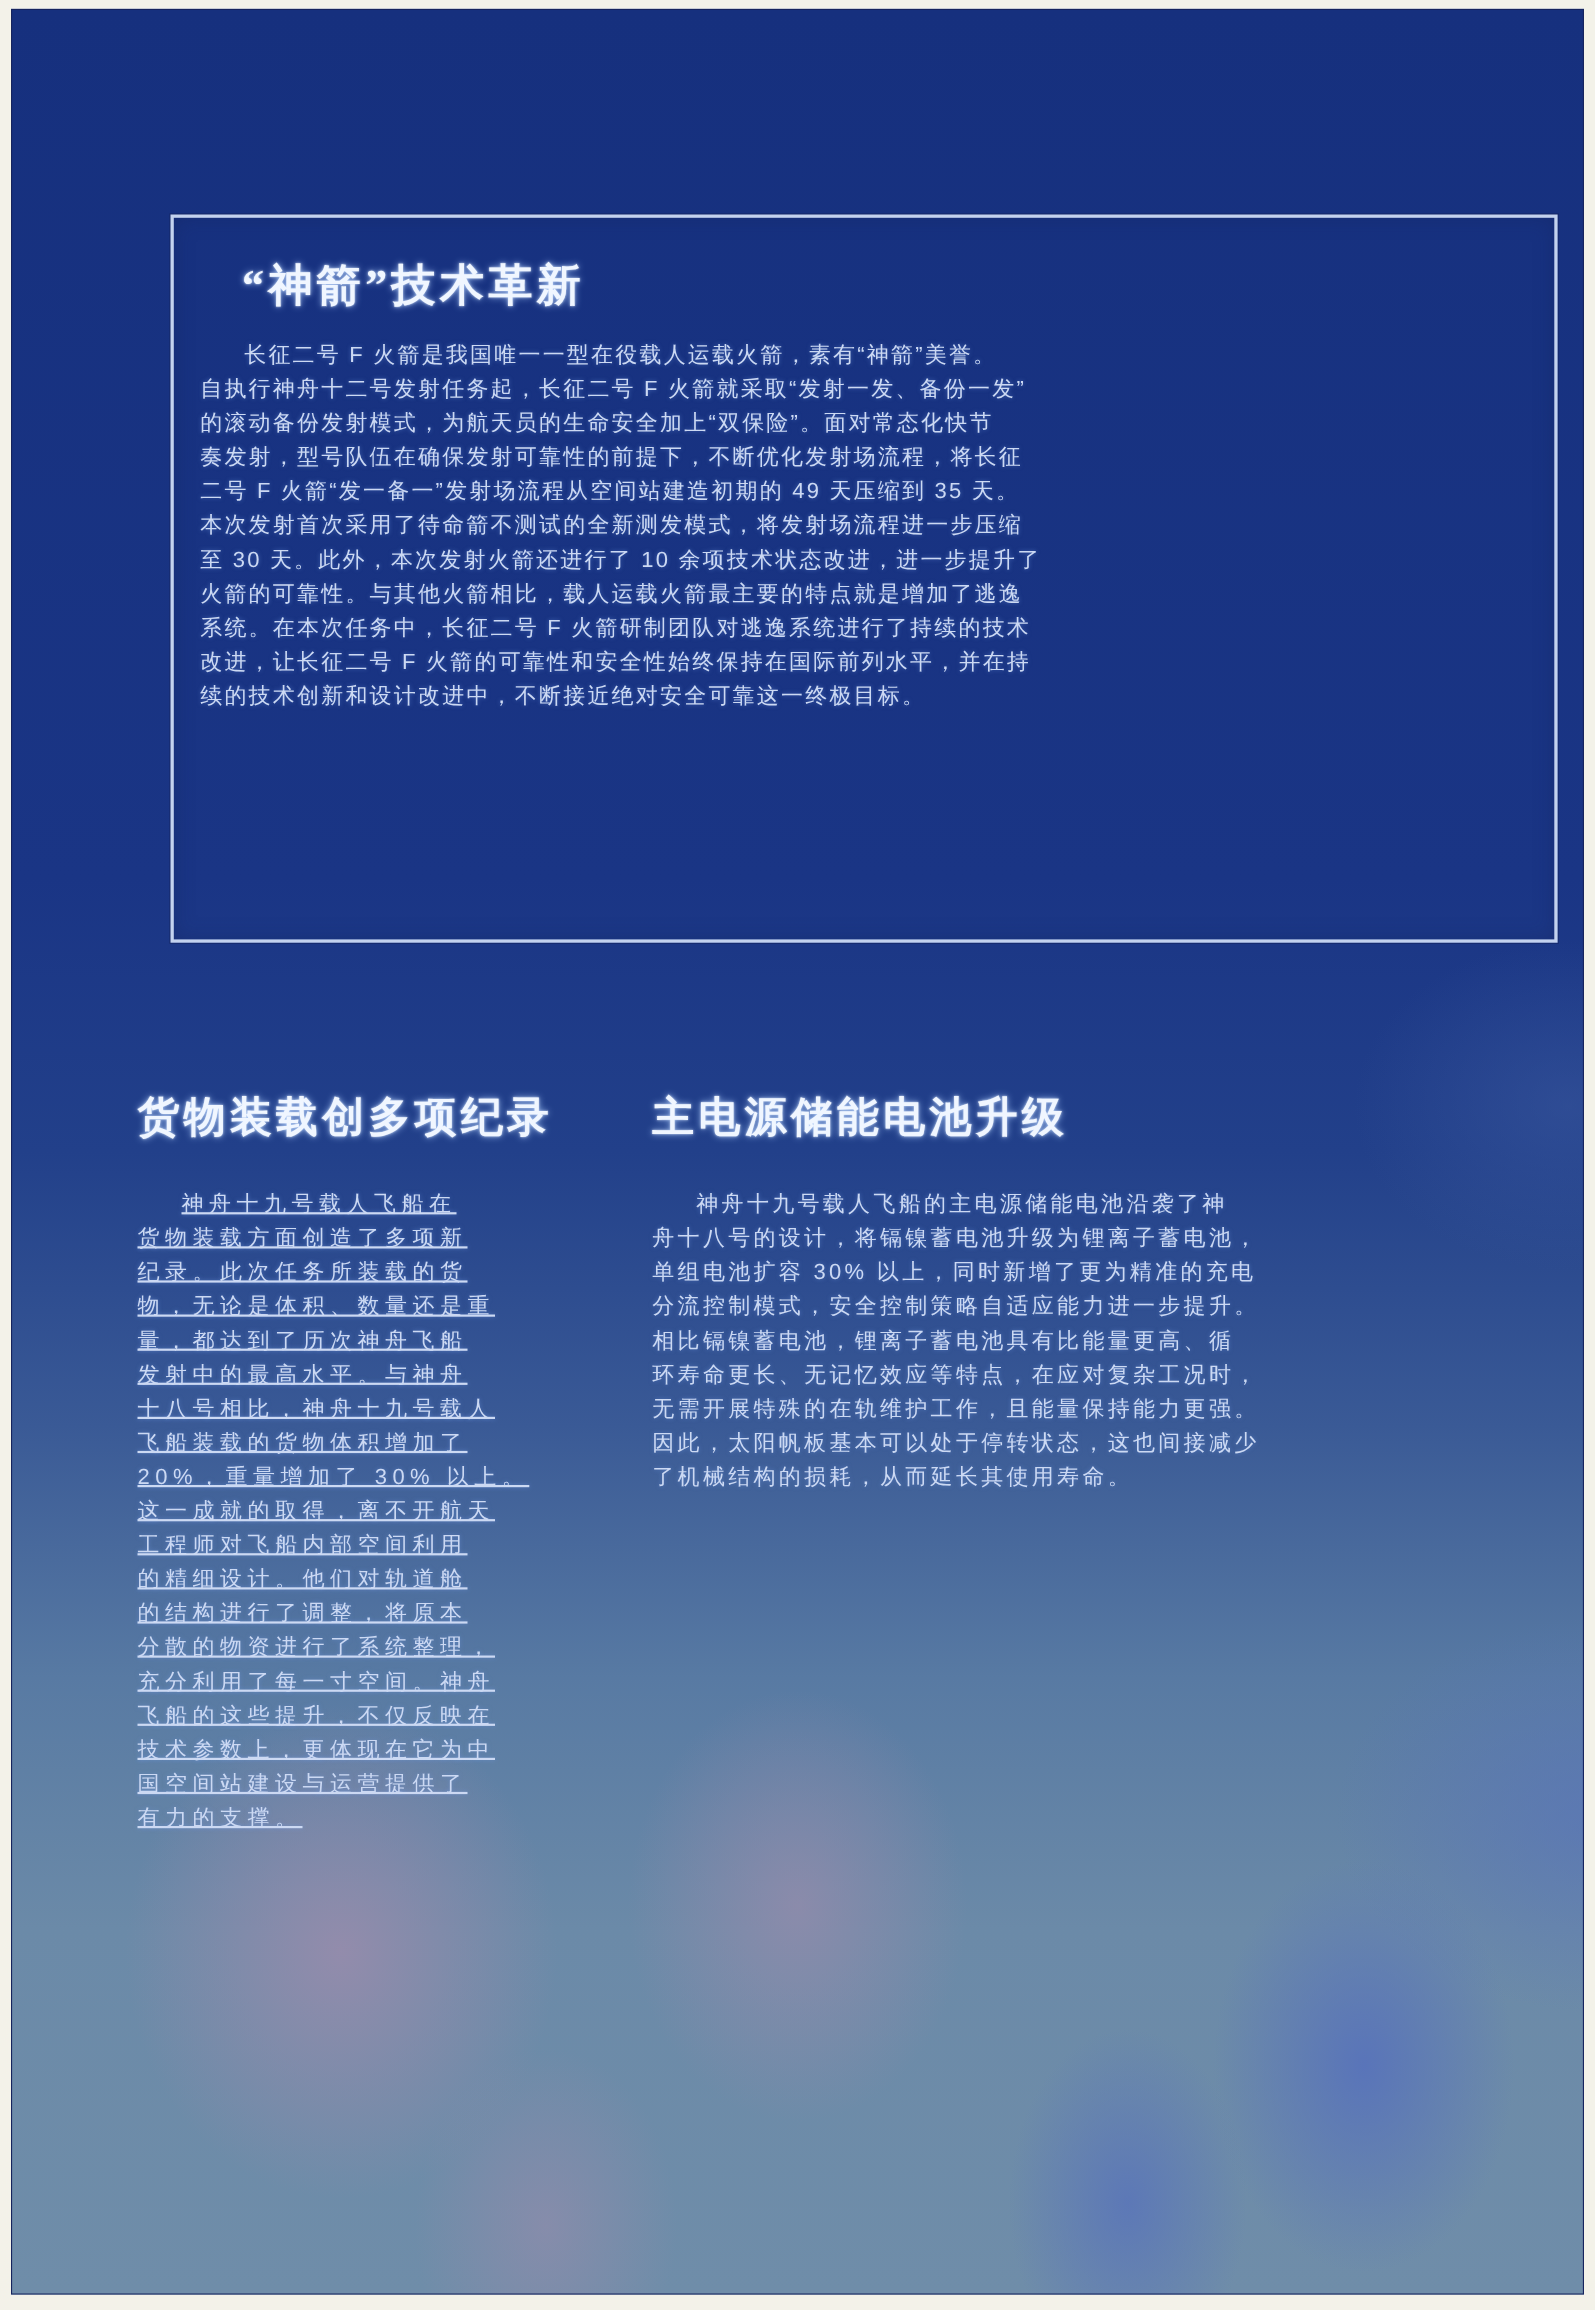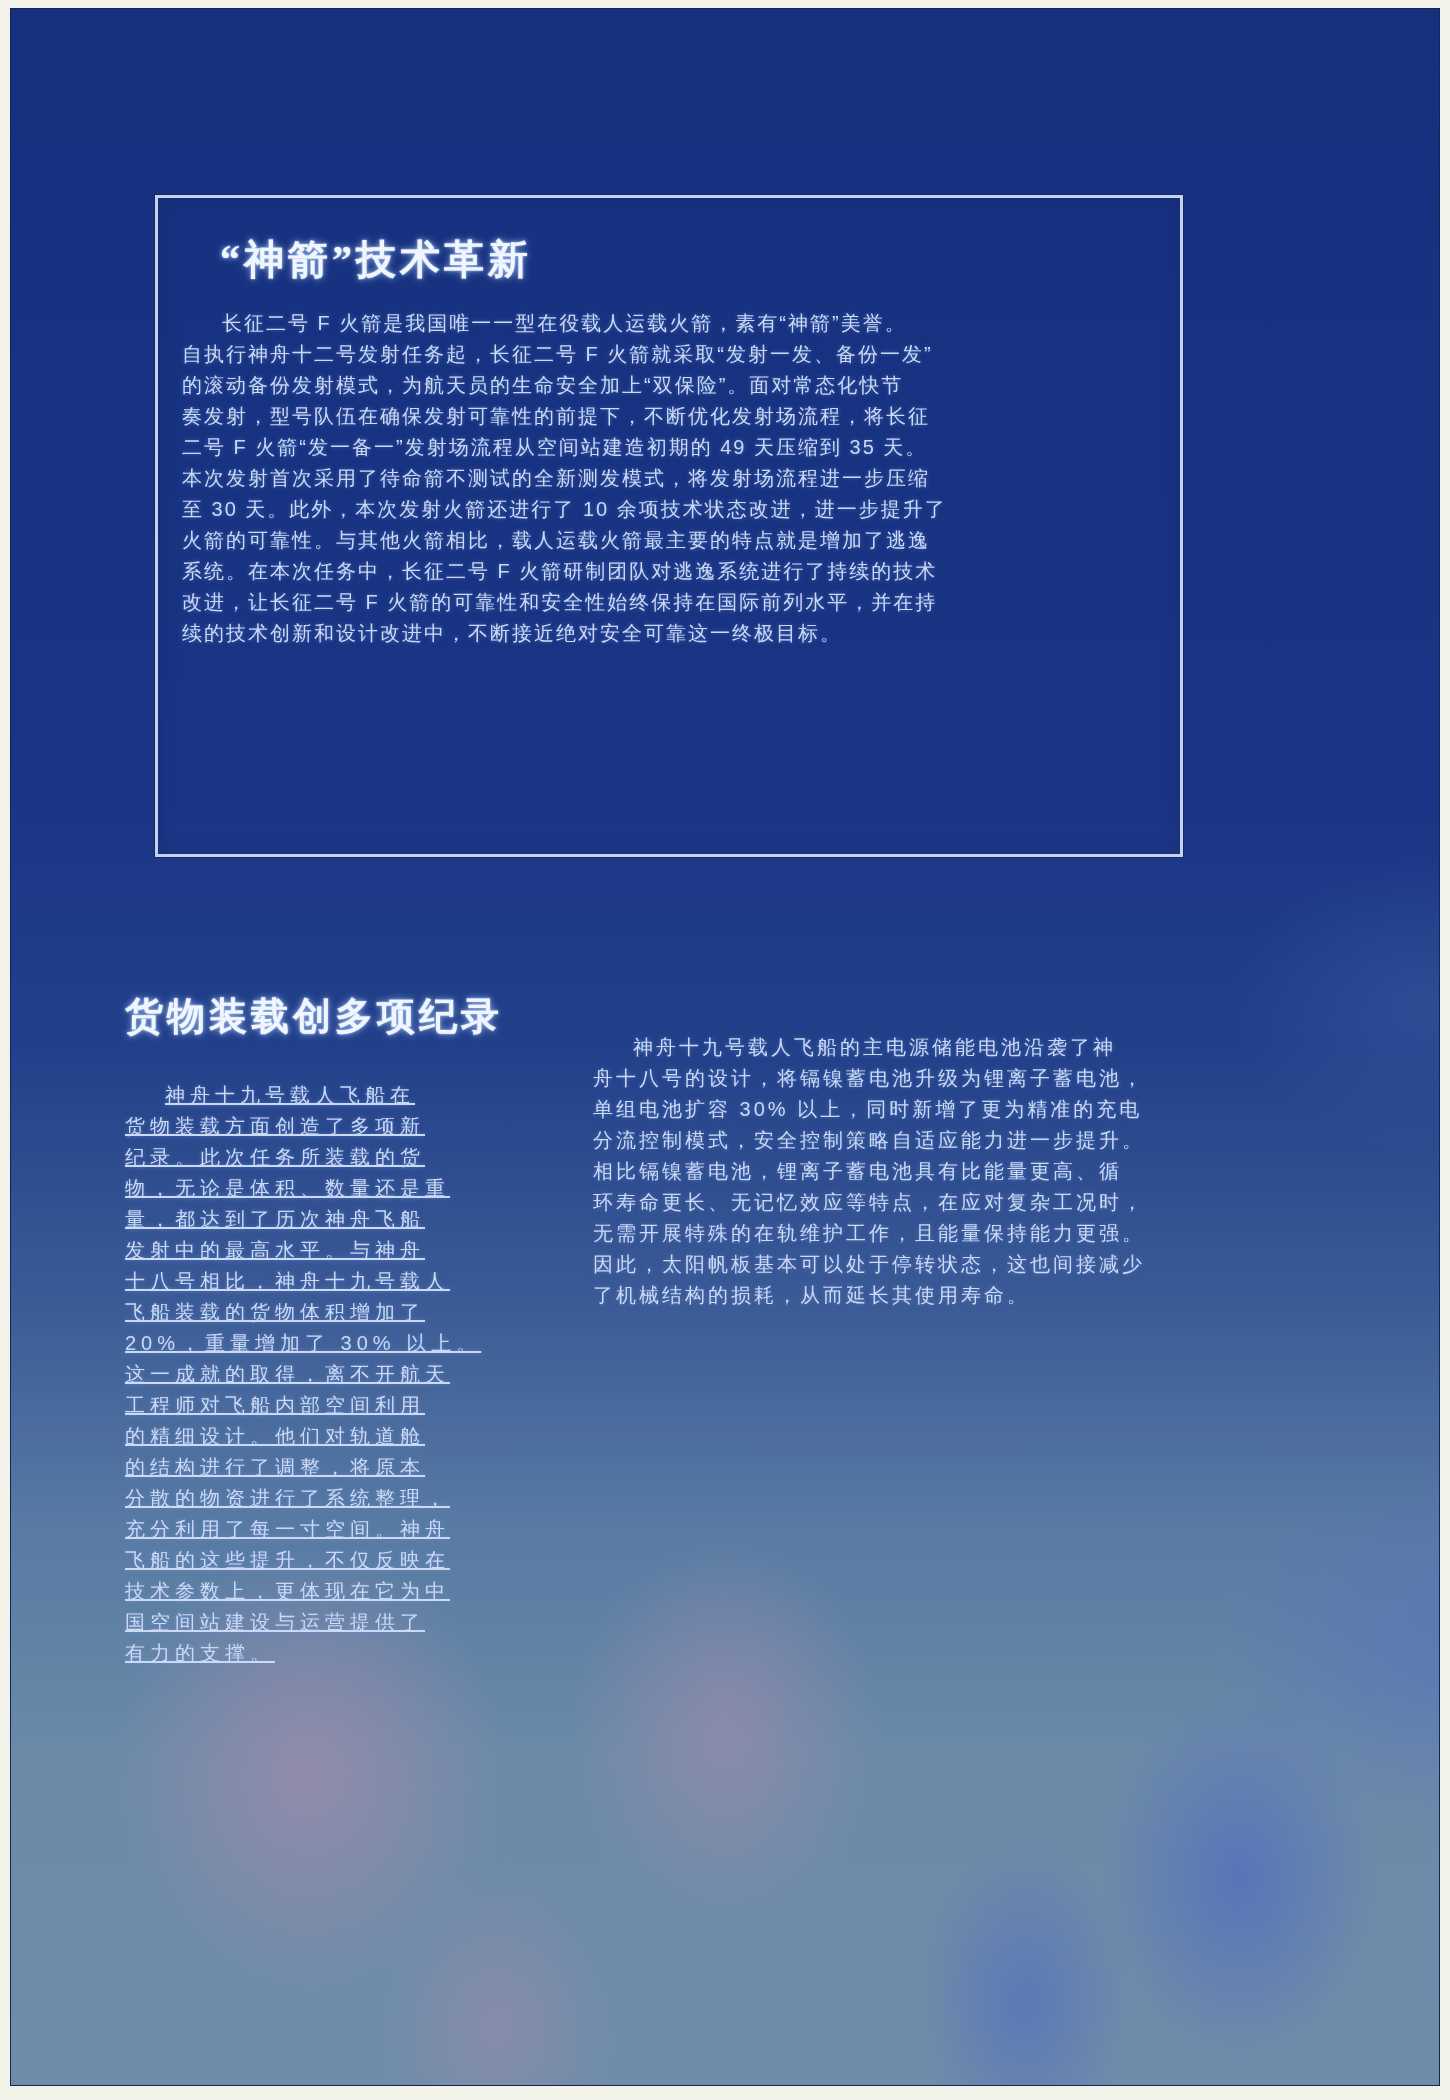--- a/index.html
+++ b/index.html
@@ -25,21 +25,21 @@
       radial-gradient(ellipse 320px 240px at 101% 79%, rgba(88,115,186,0.65) 0%, rgba(88,115,186,0) 75%),
       radial-gradient(ellipse 260px 200px at 99% 48%, rgba(60,90,160,0.5) 0%, rgba(60,90,160,0) 75%),
       linear-gradient(180deg,
         #16307e 0%, #1a3585 38%, #22408a 50%,
         #3a5a96 62%, #587aa3 73%, #6b8aa8 84%, #6f8da9 100%);
   }
 
   .intro-box {
     position: absolute;
     left: 145px; top: 187px;
-    width: 1028px; height: 662px;
+    width: 1261px; height: 662px;
     border: 3px solid #c3d2ee;
     box-shadow: 0 0 0 1px rgba(20,35,90,0.6), inset 0 0 18px rgba(20,35,90,0.35);
     box-sizing: border-box;
   }
 
   h2.sec-title {
     margin: 0;
     color: #f0f6ff;
     font-family: "Liberation Serif", "DejaVu Serif", serif;
     font-weight: bold;
@@ -125,20 +125,21 @@
 的结构进行了调整，将原本
 分散的物资进行了系统整理，
 充分利用了每一寸空间。神舟
 飞船的这些提升，不仅反映在
 技术参数上，更体现在它为中
 国空间站建设与运营提供了
 有力的支撑。</p>
     </div>
 
     <div class="col col-right">
+      <h2 class="sec-title">主电源储能电池升级</h2>
       <p class="body-text">神舟十九号载人飞船的主电源储能电池沿袭了神
 舟十八号的设计，将镉镍蓄电池升级为锂离子蓄电池，
 单组电池扩容 30% 以上，同时新增了更为精准的充电
 分流控制模式，安全控制策略自适应能力进一步提升。
 相比镉镍蓄电池，锂离子蓄电池具有比能量更高、循
 环寿命更长、无记忆效应等特点，在应对复杂工况时，
 无需开展特殊的在轨维护工作，且能量保持能力更强。
 因此，太阳帆板基本可以处于停转状态，这也间接减少
 了机械结构的损耗，从而延长其使用寿命。</p>
 

